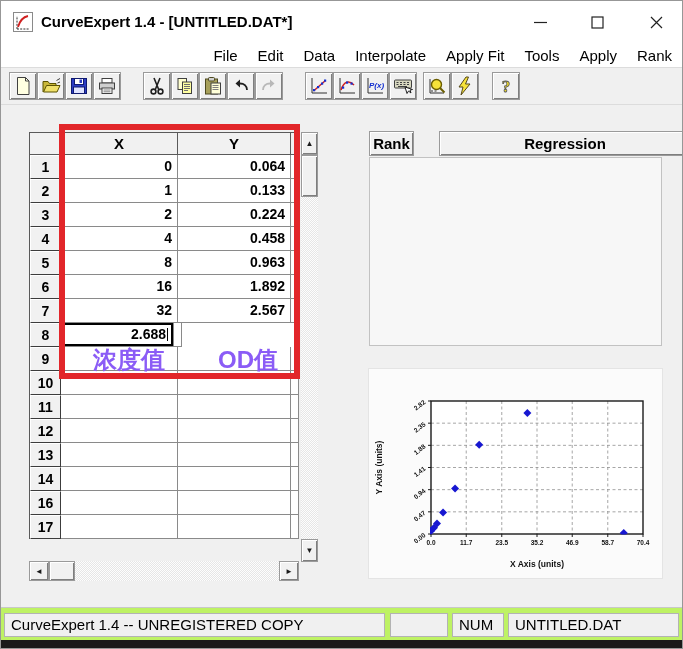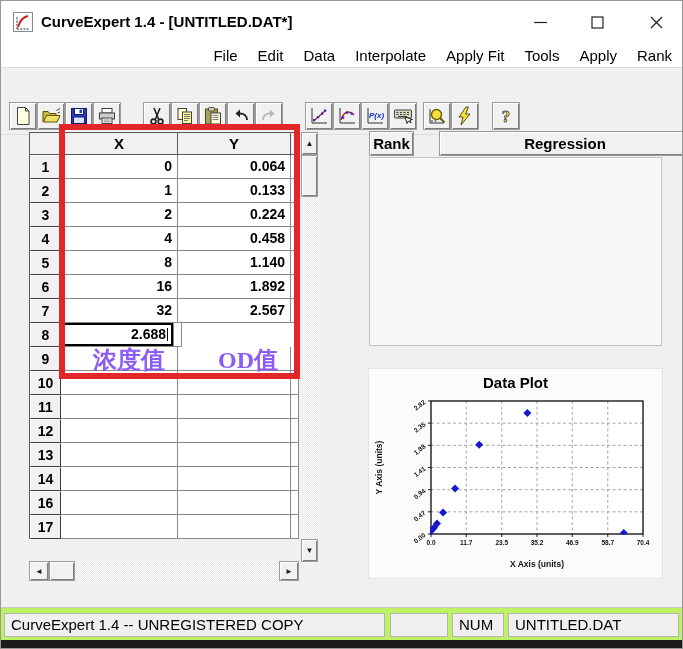--- a/index.html
+++ b/index.html
@@ -9,21 +9,21 @@
   .titlebar{position:absolute;left:0;top:0;width:100%;height:42px;background:#ffffff;}
   .app-icon{position:absolute;left:12px;top:11px;width:20px;height:20px;}
   .title-text{position:absolute;left:40px;top:0;height:42px;line-height:42px;font-size:15px;color:#000;font-weight:bold;}
   .winbtn{position:absolute;top:6px;width:34px;height:30px;display:flex;align-items:center;justify-content:center;cursor:default;}
   .winbtn svg{width:13px;height:13px;}
   #btn-min{left:522px;} #btn-max{left:579px;} #btn-close{left:638px;}
   
   .menubar{position:absolute;left:0;top:42px;width:100%;height:25px;background:#ffffff;border-bottom:1px solid #dcdcdc;display:flex;padding-left:8px;box-sizing:border-box;justify-content:flex-end;}
   .menu-item{font-size:15px;line-height:25px;padding:0 10px;color:#000;}
   
-  .toolbar{position:absolute;left:0;top:68px;width:100%;height:36px;background:#f0f0f0;border-bottom:1px solid #dcdcdc;display:flex;align-items:flex-start;padding:3px 0 0 8px;box-sizing:border-box;margin-top:30px;}
+  .toolbar{position:absolute;left:0;top:68px;width:100%;height:36px;background:#f0f0f0;border-bottom:1px solid #dcdcdc;display:flex;align-items:flex-start;padding:3px 0 0 8px;box-sizing:border-box;}
   .tb-group{display:flex;}
   .tb-group.g0,.tb-group.g1{margin-right:22px;}
   .tb-group.g2{margin-right:6px;}
   .tb-group.g3{margin-right:13px;}
   .tb-btn{width:28px;height:28px;padding:0;margin:0;background:#f1f1f1;border:1px solid #9a9a9a;
           box-shadow:inset 1px 1px 0 #ffffff, inset -1px -1px 0 #7e7e7e;
           display:flex;align-items:center;justify-content:center;}
   .tb-ic{width:20px;height:20px;display:block;}
   .tb-ic svg{width:20px;height:20px;display:block;}
   
@@ -50,21 +50,21 @@
             background-image:linear-gradient(45deg,#e6e6e6 25%,transparent 25%,transparent 75%,#e6e6e6 75%),
                              linear-gradient(45deg,#e6e6e6 25%,transparent 25%,transparent 75%,#e6e6e6 75%);
             background-size:2px 2px;background-position:0 0,1px 1px;}
   .sb-thumb{position:absolute;background:#f1f1f1;border:1px solid #9a9a9a;box-sizing:border-box;
             box-shadow:inset 1px 1px 0 #ffffff, inset -1px -1px 0 #7e7e7e;}
   
   .red-rect{position:absolute;left:58px;top:123px;width:241px;height:255px;border:6px solid #e2262a;
             box-sizing:border-box;z-index:6;pointer-events:none;}
   .cn-label{position:absolute;z-index:7;color:#8b5cf6;font-weight:bold;font-size:24px;pointer-events:none;}
   #lbl-x{left:70px;top:343px;width:116px;text-align:center;}
-  #lbl-y{left:192px;top:343px;width:110px;text-align:center;font-family:Liberation Serif, serif;}
+  #lbl-y{left:192px;top:343px;width:110px;text-align:center;}
   
   .hdr-btn{position:absolute;box-sizing:border-box;height:25px;background:#f1f1f1;border:1px solid #9a9a9a;
            box-shadow:inset 1px 1px 0 #ffffff, inset -1px -1px 0 #7e7e7e;
            font-weight:bold;font-size:15px;text-align:center;line-height:23px;color:#000;}
   #rank-hdr{left:368px;top:130px;width:45px;}
   #reg-hdr{left:438px;top:130px;width:252px;}
   .results-list{position:absolute;left:368px;top:156px;width:293px;height:189px;background:#f7f7f7;
                 border:1px solid #c2c2c2;box-sizing:border-box;}
   
   .plot-panel{position:absolute;left:367px;top:367px;width:295px;height:211px;background:#fbfbfb;border:1px solid #e4e4e4;box-sizing:border-box;}
@@ -316,21 +316,21 @@
         </div>
         <div class="trow">
           <div class="rowhdr">4</div>
           <div class="cell colx">4</div>
           <div class="cell coly">0.458</div>
           <div class="cell sliver"></div>
         </div>
         <div class="trow">
           <div class="rowhdr">5</div>
           <div class="cell colx">8</div>
-          <div class="cell coly">1.140</div>
+          <div class="cell coly">0.963</div>
           <div class="cell sliver"></div>
         </div>
         <div class="trow">
           <div class="rowhdr">6</div>
           <div class="cell colx">16</div>
           <div class="cell coly">1.892</div>
           <div class="cell sliver"></div>
         </div>
         <div class="trow">
           <div class="rowhdr">7</div>
@@ -410,21 +410,20 @@
 
   <div class="red-rect"></div>
   <div class="cn-label" id="lbl-x">浓度值</div>
   <div class="cn-label" id="lbl-y">OD值</div>
 
   <div class="hdr-btn" id="rank-hdr">Rank</div>
   <div class="hdr-btn" id="reg-hdr">Regression</div>
   <div class="results-list"></div>
 
   <div class="plot-panel">
-    <div class="plot-title">Data Plot</div>
     <svg class="plot-svg" viewBox="0 0 295 185">
         <rect x="62" y="8" width="212" height="133" fill="#ffffff"></rect>
         <line class="grid" x1="97.23295454545453" y1="8" x2="97.23295454545453" y2="141"></line>
         <line class="grid" x1="132.76704545454544" y1="8" x2="132.76704545454544" y2="141"></line>
         <line class="grid" x1="168" y1="8" x2="168" y2="141"></line>
         <line class="grid" x1="203.23295454545453" y1="8" x2="203.23295454545453" y2="141"></line>
         <line class="grid" x1="238.76704545454544" y1="8" x2="238.76704545454544" y2="141"></line>
         <line class="grid" x1="62" y1="118.83333333333334" x2="274" y2="118.83333333333334"></line>
         <line class="grid" x1="62" y1="96.66666666666667" x2="274" y2="96.66666666666667"></line>
         <line class="grid" x1="62" y1="74.5" x2="274" y2="74.5"></line>

